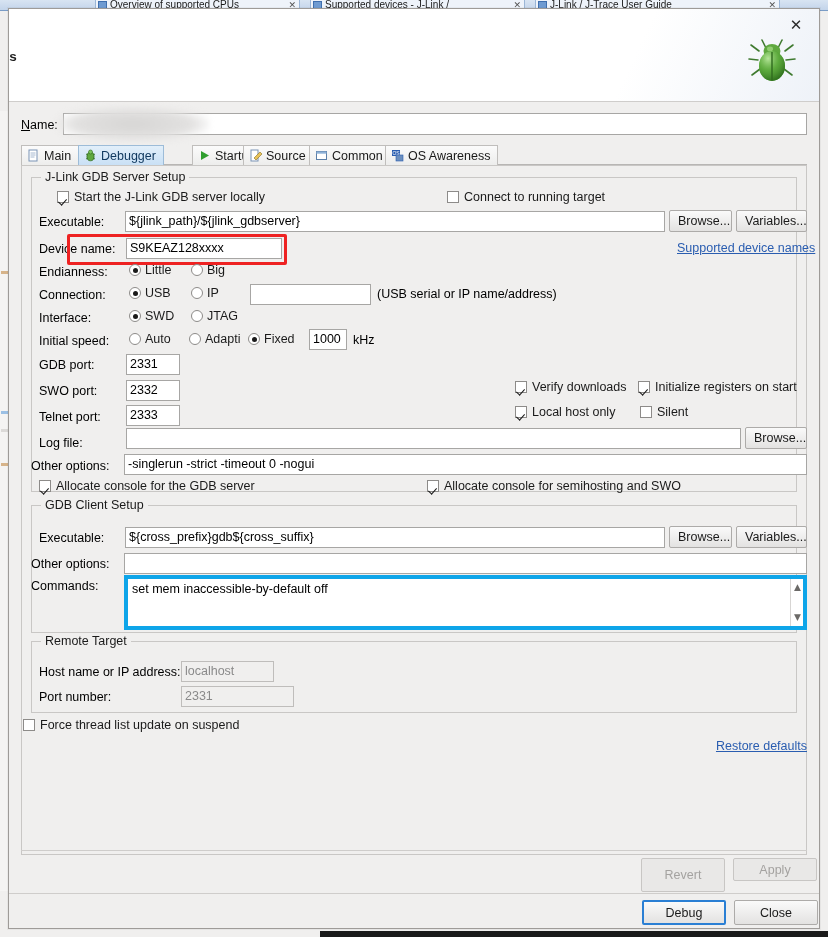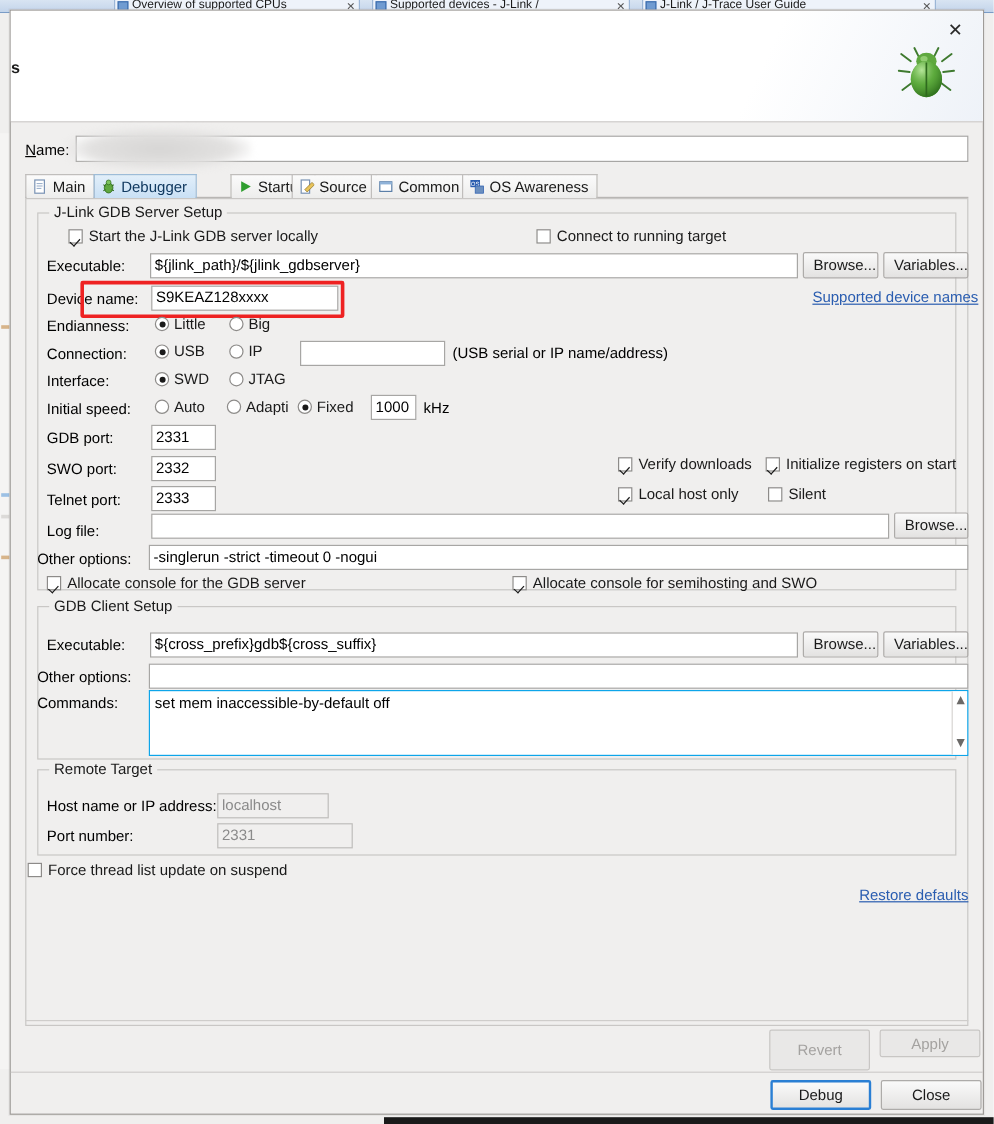--- a/index.html
+++ b/index.html
@@ -176,21 +176,21 @@
     width: 5px; height: 5px; border-radius: 50%; background: #1a1a1a;
   }
 
   .link {
     position: absolute; font-size: 12.5px; color: #2a5db0;
     text-decoration: underline; cursor: pointer; white-space: nowrap;
   }
 
   
   #commands-box {
-    position: absolute; background: #ffffff; border: 1px solid #0ea5e9;
+    position: absolute; background: #ffffff; border: 4px solid #0ea5e9;
     overflow: hidden;
   }
   #commands-text {
     position: absolute; left: 4px; top: 3px; font-size: 12.5px; color: #000;
     white-space: pre-wrap;
   }
   #cmd-scroll {
     position: absolute; right: 0; top: 0; width: 13px; height: 100%;
     background: #ffffff; border-left: 1px solid #d7d5d3;
   }

